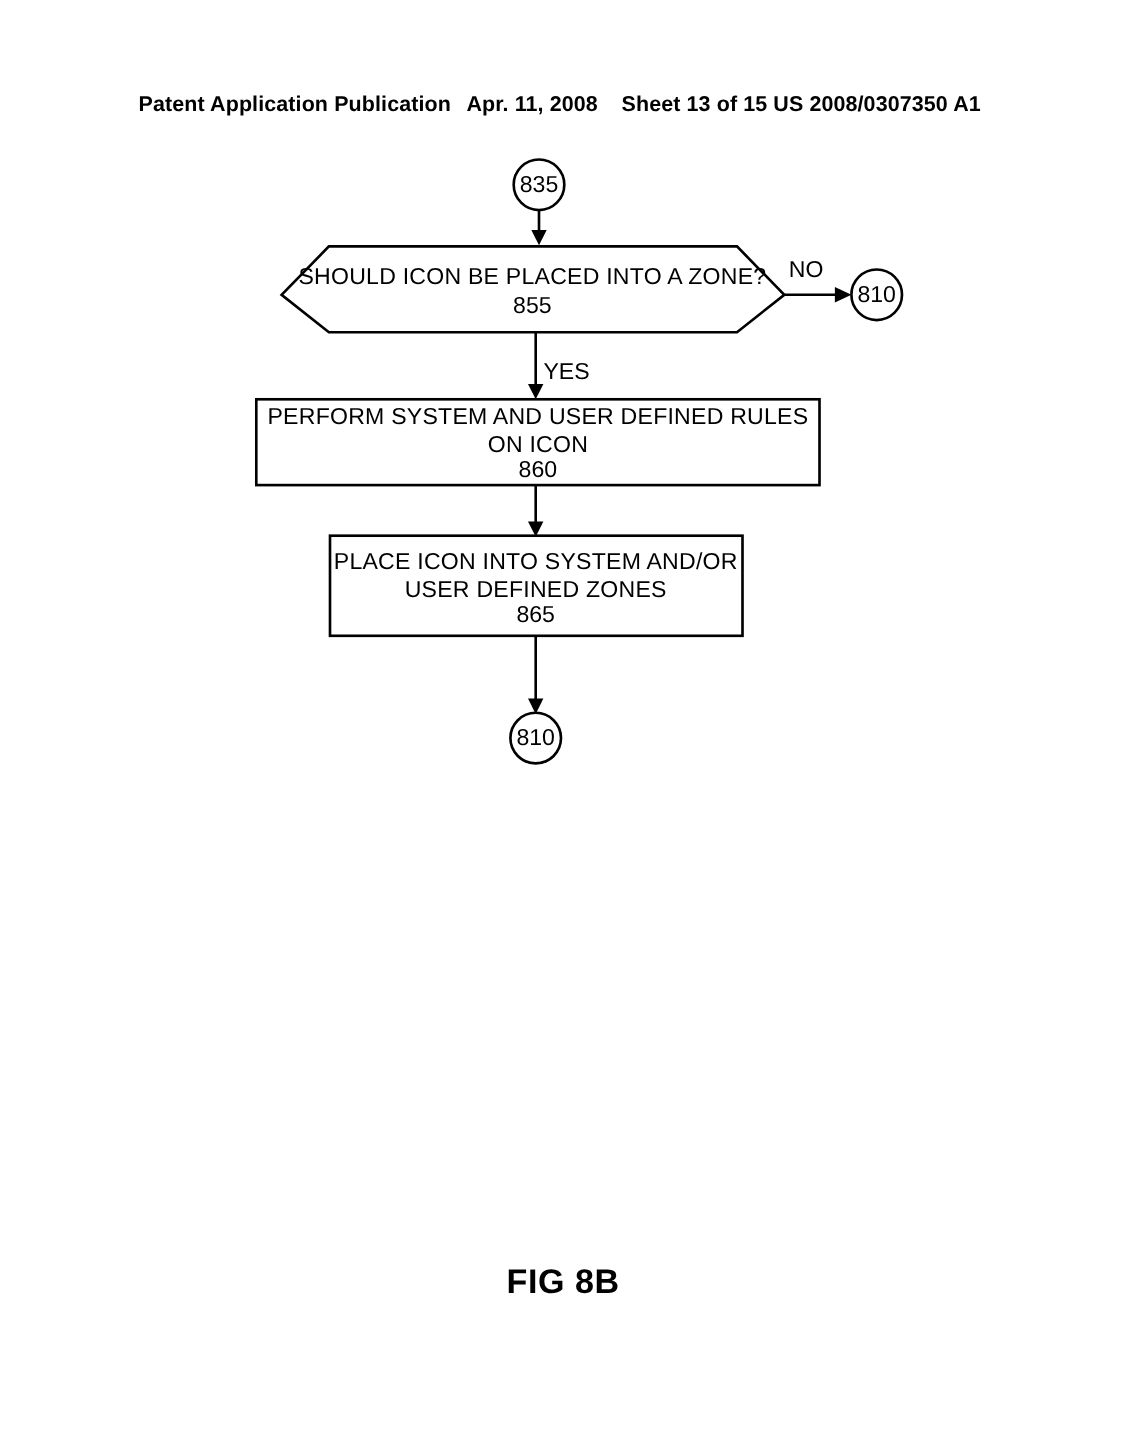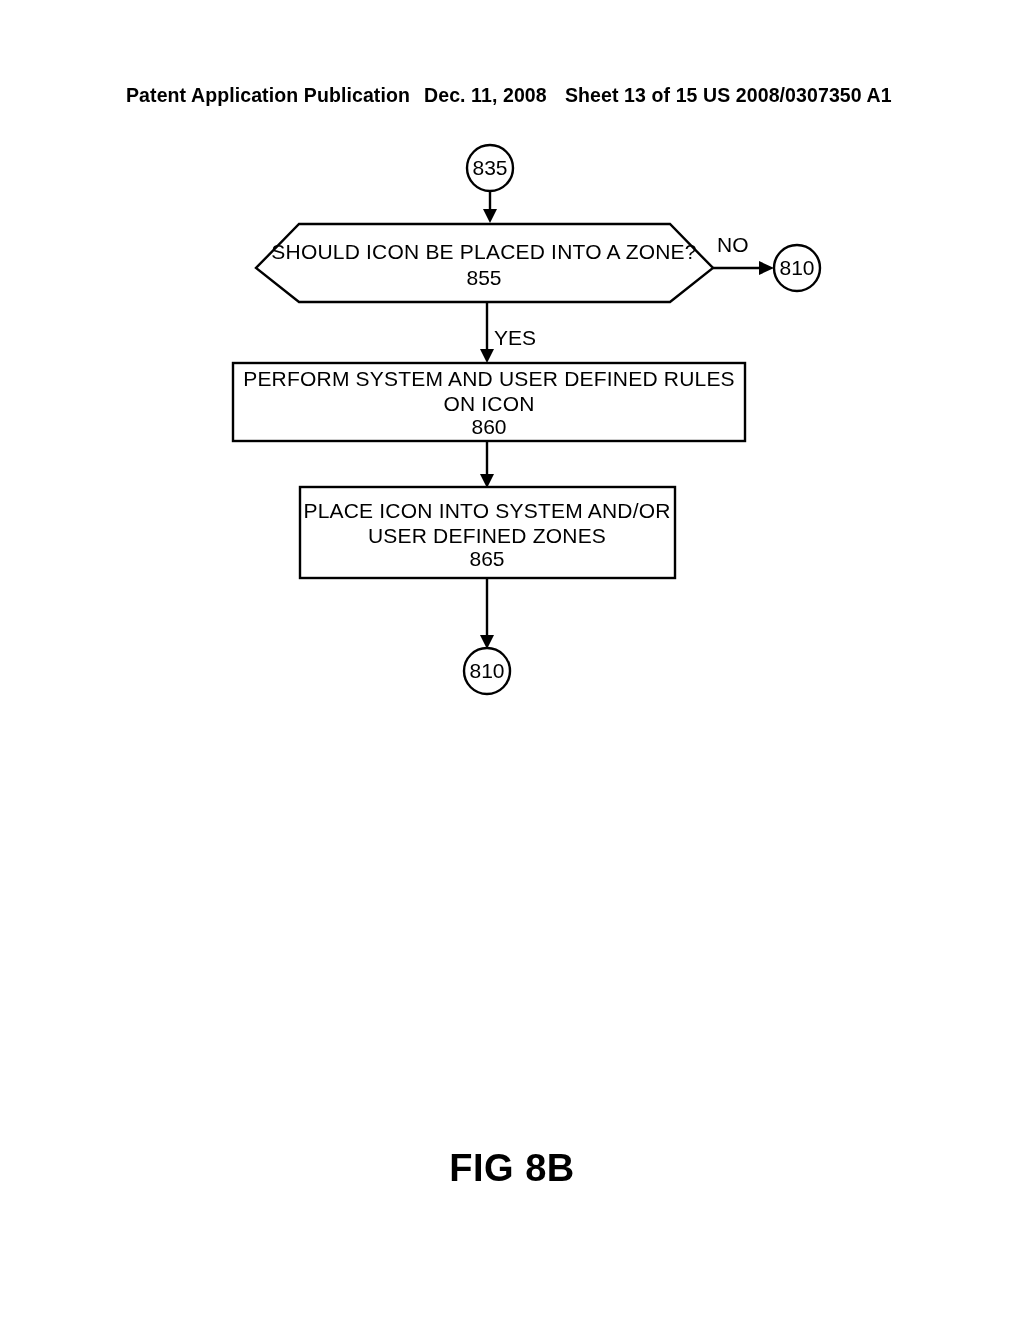--- a/index.html
+++ b/index.html
@@ -109,31 +109,31 @@
 
   
   .fig-caption {
     position: absolute;
     top: 1147px;
     left: 0;
     width: 1024px;
     text-align: center;
     font-family: "Liberation Sans", sans-serif;
     font-weight: bold;
-    font-size: 38px;
+    font-size: 31px;
     letter-spacing: 0.5px;
     color: #000000;
   }
 </style>
 </head>
 <body>
 
 <div class="page-header">
   <span class="hdr-pub">Patent Application Publication</span>
-  <span class="hdr-date">Dec. 11, 2008</span>
+  <span class="hdr-date">Apr. 11, 2008</span>
   <span class="hdr-sheet">Sheet 13 of 15</span>
   <span class="hdr-patno">US 2008/0307350 A1</span>
 </div>
 
 <div class="figure">
 <svg width="1024" height="1320" viewBox="0 0 1024 1320" xmlns="http://www.w3.org/2000/svg">
 
   <g>
     <circle class="shape-stroke" cx="490" cy="168" r="23"></circle>
     <text class="circle-text" x="490" y="169">835</text>

